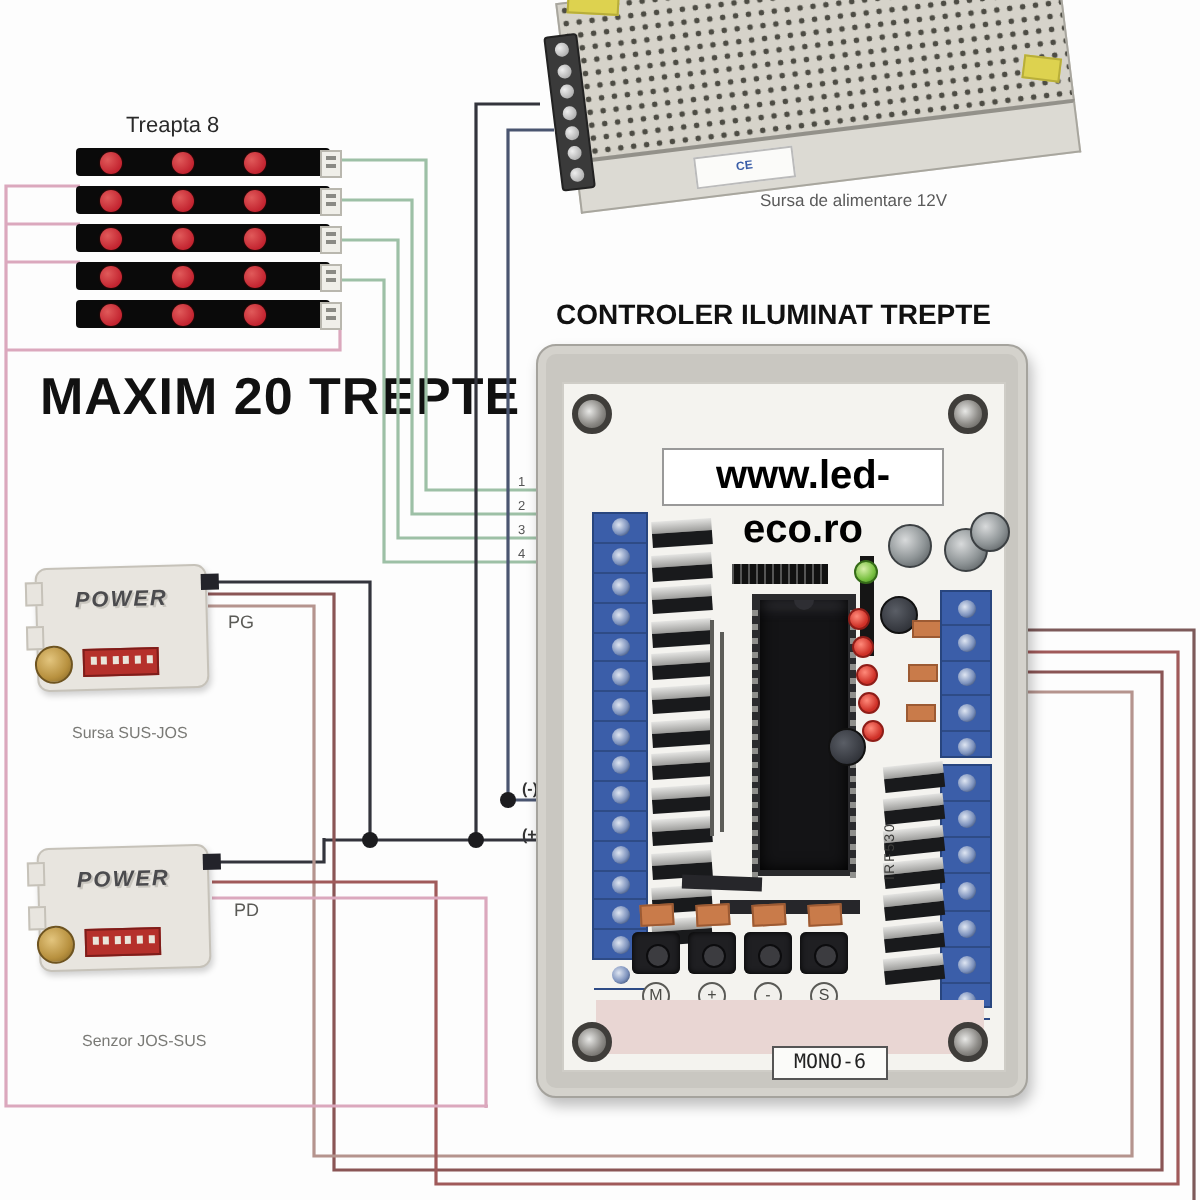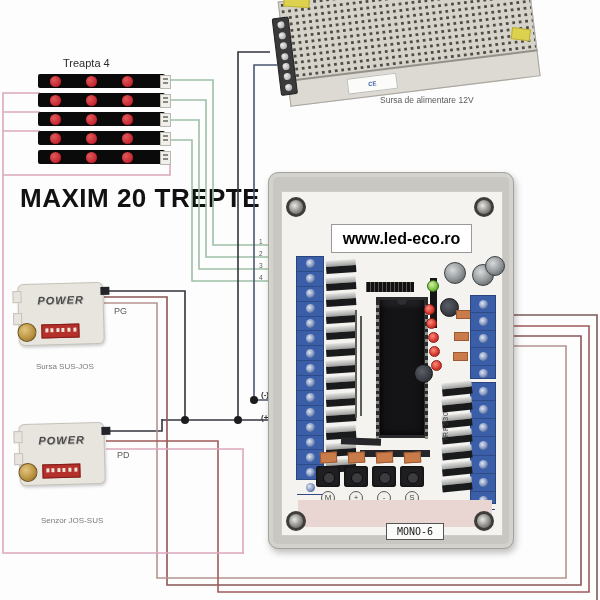--- a/index.html
+++ b/index.html
@@ -36,21 +36,21 @@
   #psu .tblock i{display:block;width:7px;height:7px;border-radius:50%;background:radial-gradient(circle at 35% 35%,#eee,#999);margin:3.4px auto 0;}
   #psu .tape{position:absolute;background:#ddd24f;border:1px solid #b8ae3a;}
 
   
   #box{left:268px;top:172px;width:244px;height:375px;background:#c9c7c1;border:1px solid #a5a39d;
        border-radius:10px;box-shadow:2px 4px 7px rgba(0,0,0,.25), inset 0 0 0 4px #d4d2cc;z-index:2;}
   #pcb{position:absolute;left:12px;top:18px;width:220px;height:343px;background:#f4f3ef;border:1px solid #cfcdc7;}
   .screw{position:absolute;width:20px;height:20px;border-radius:50%;background:radial-gradient(circle at 40% 40%,#e8e8e6,#8e8c88 55%,#55534f);
          border:3px solid #3f3d3a;box-sizing:border-box;}
   #weblabel{position:absolute;left:49px;top:32px;width:139px;height:27px;background:#fff;border:1px solid #999;
-            font-weight:bold;font-size:16px;text-align:center;line-height:27px;color:#000;}
+            font-weight:bold;font-size:20px;text-align:center;line-height:27px;color:#000;}
   .tb{position:absolute;background:#3b5ea9;border:1px solid #28457e;}
   .tb .seg{position:relative;border-bottom:1px solid #2e4b86;}
   .tb .scr{position:absolute;left:50%;top:50%;width:9px;height:9px;margin:-4.5px 0 0 -4.5px;border-radius:50%;
            background:radial-gradient(circle at 38% 38%,#dfe6f2,#7d92bd 55%,#1e2f52);}
   .tr{position:absolute;width:30px;height:13px;}
   .tr .tab{position:absolute;left:0;top:0;width:100%;height:6px;background:linear-gradient(180deg,#e4e4e2,#9d9d9b);}
   .tr .bod{position:absolute;left:0;top:6px;width:100%;height:7px;background:#191a1c;}
   #chip{position:absolute;left:94px;top:105px;width:52px;height:141px;background:#2a2a2d;}
   #chip .body{position:absolute;left:4px;top:3px;width:44px;height:135px;background:#141416;
               box-shadow:inset 0 0 8px #000, inset 0 14px 6px -10px #3a3a40;}
@@ -115,22 +115,23 @@
       <polyline points="40,93 3,93 3,553 244,553" fill="none" stroke="#dba8bd" stroke-width="1.6"></polyline>
       <polyline points="3,112 40,112" fill="none" stroke="#dba8bd" stroke-width="1.6"></polyline>
       <polyline points="3,131 40,131" fill="none" stroke="#dba8bd" stroke-width="1.6"></polyline>
       <polyline points="170,163 170,175 3,175" fill="none" stroke="#dba8bd" stroke-width="1.6"></polyline>
       <polyline points="496,315 597,315 597,601" fill="none" stroke="#7d5a5a" stroke-width="1.6"></polyline>
       <circle cx="254" cy="400" r="4" fill="#1c1c1f"></circle>
       <circle cx="185" cy="420" r="4" fill="#1c1c1f"></circle>
       <circle cx="238" cy="420" r="4" fill="#1c1c1f"></circle>
     </svg>
 
-  <div class="txt h-step">Treapta 4</div>
+  <div class="txt h-step">Treapta 8</div>
   <div class="txt h-max">MAXIM 20 TREPTE</div>
+  <div class="txt h-ctrl">CONTROLER ILUMINAT TREPTE</div>
   <div class="txt h-psu">Sursa de alimentare 12V</div>
 
   <div id="strips">
       <div class="strip" style="top: 74px;">
         <div class="led" style="left: 12px;"></div>
         <div class="led" style="left: 48px;"></div>
         <div class="led" style="left: 84px;"></div>
         <div class="conn">
           <i></i>
           <i></i>

